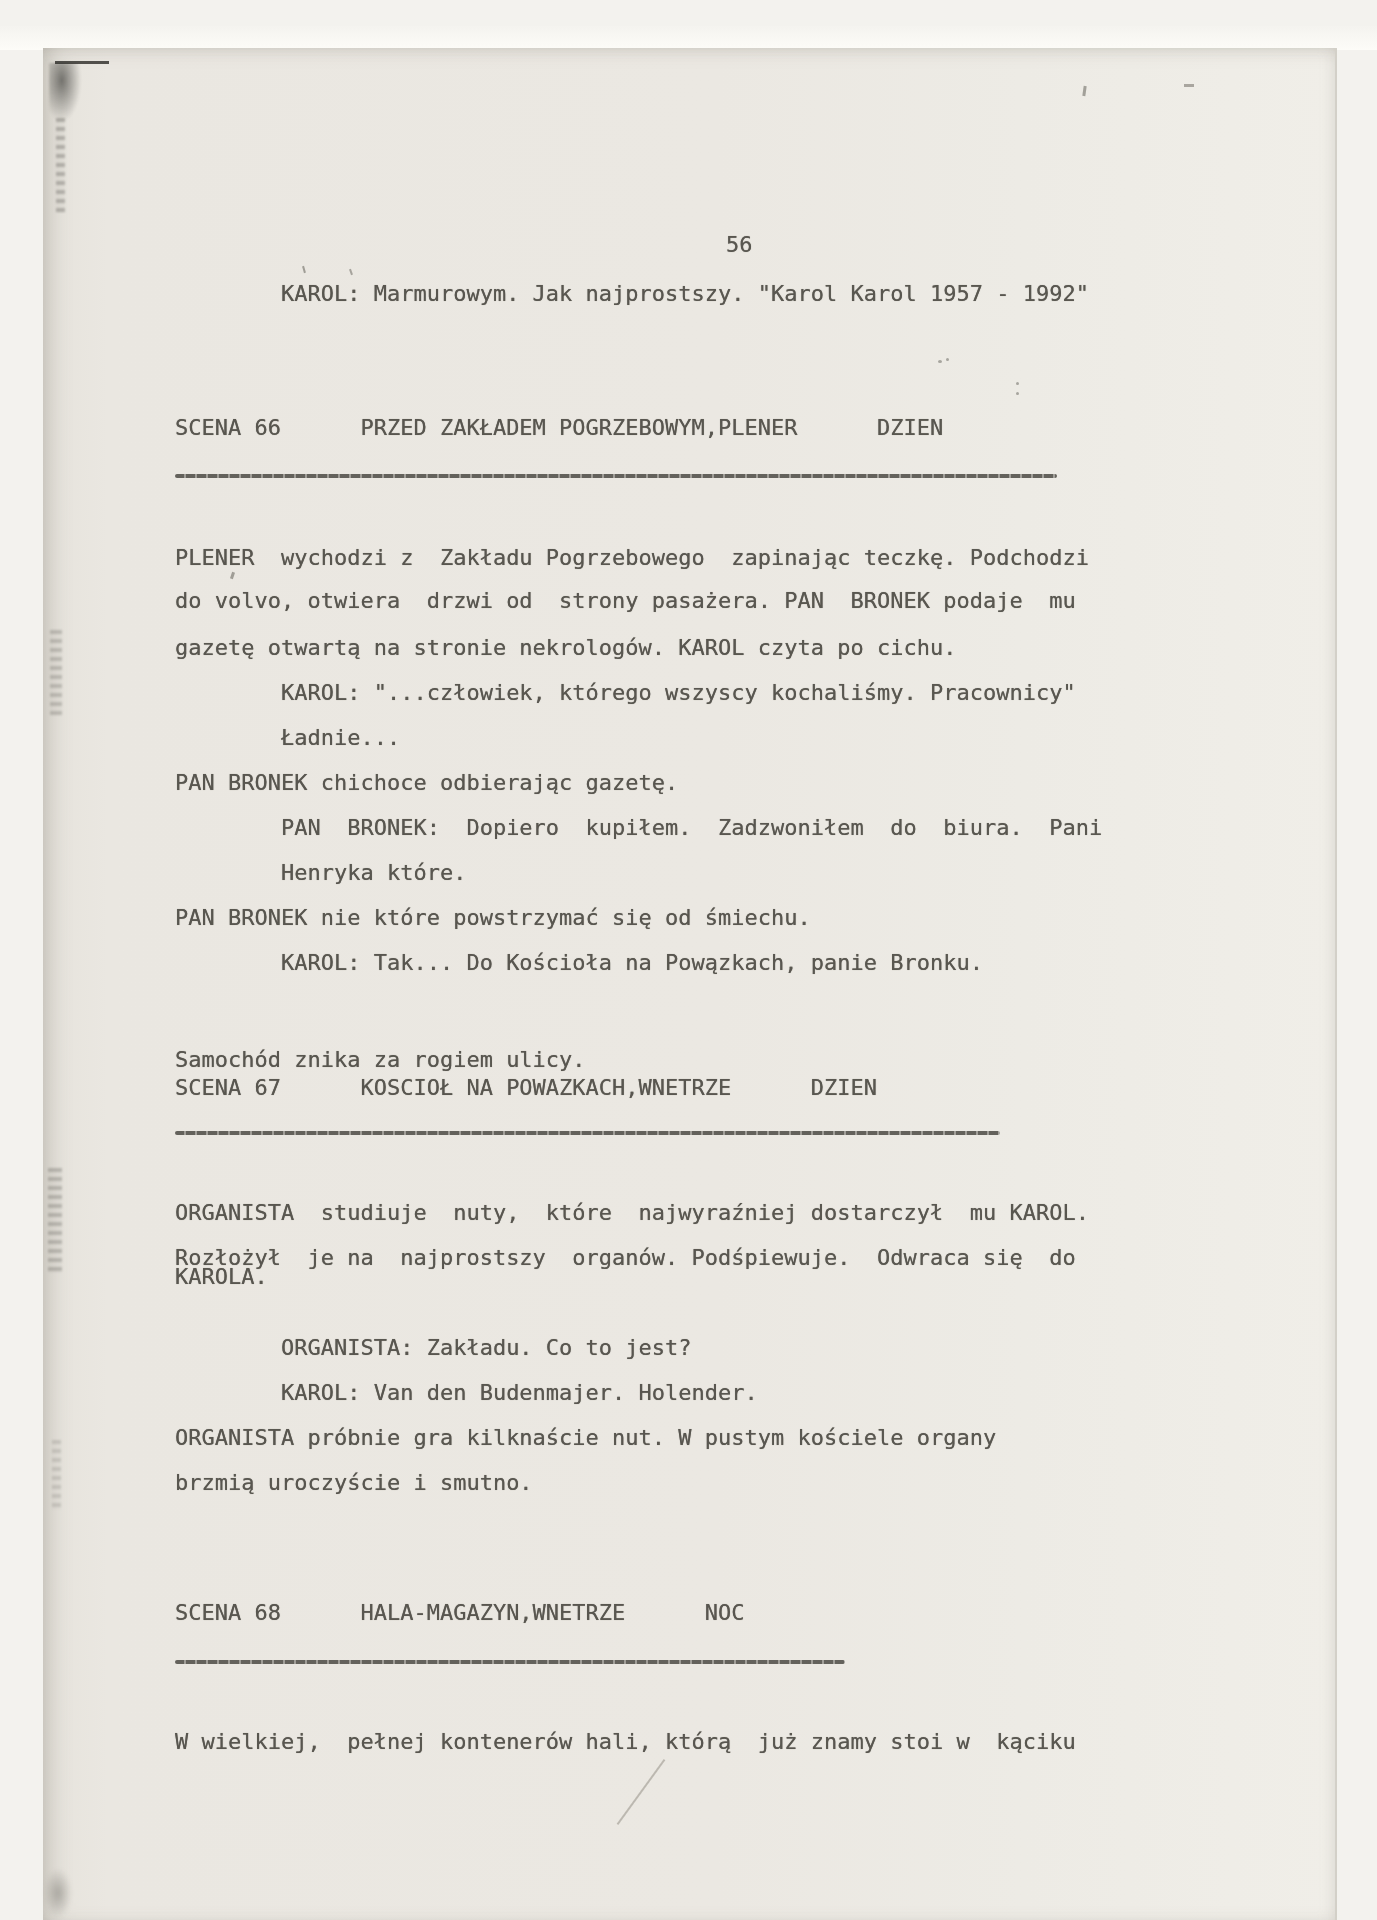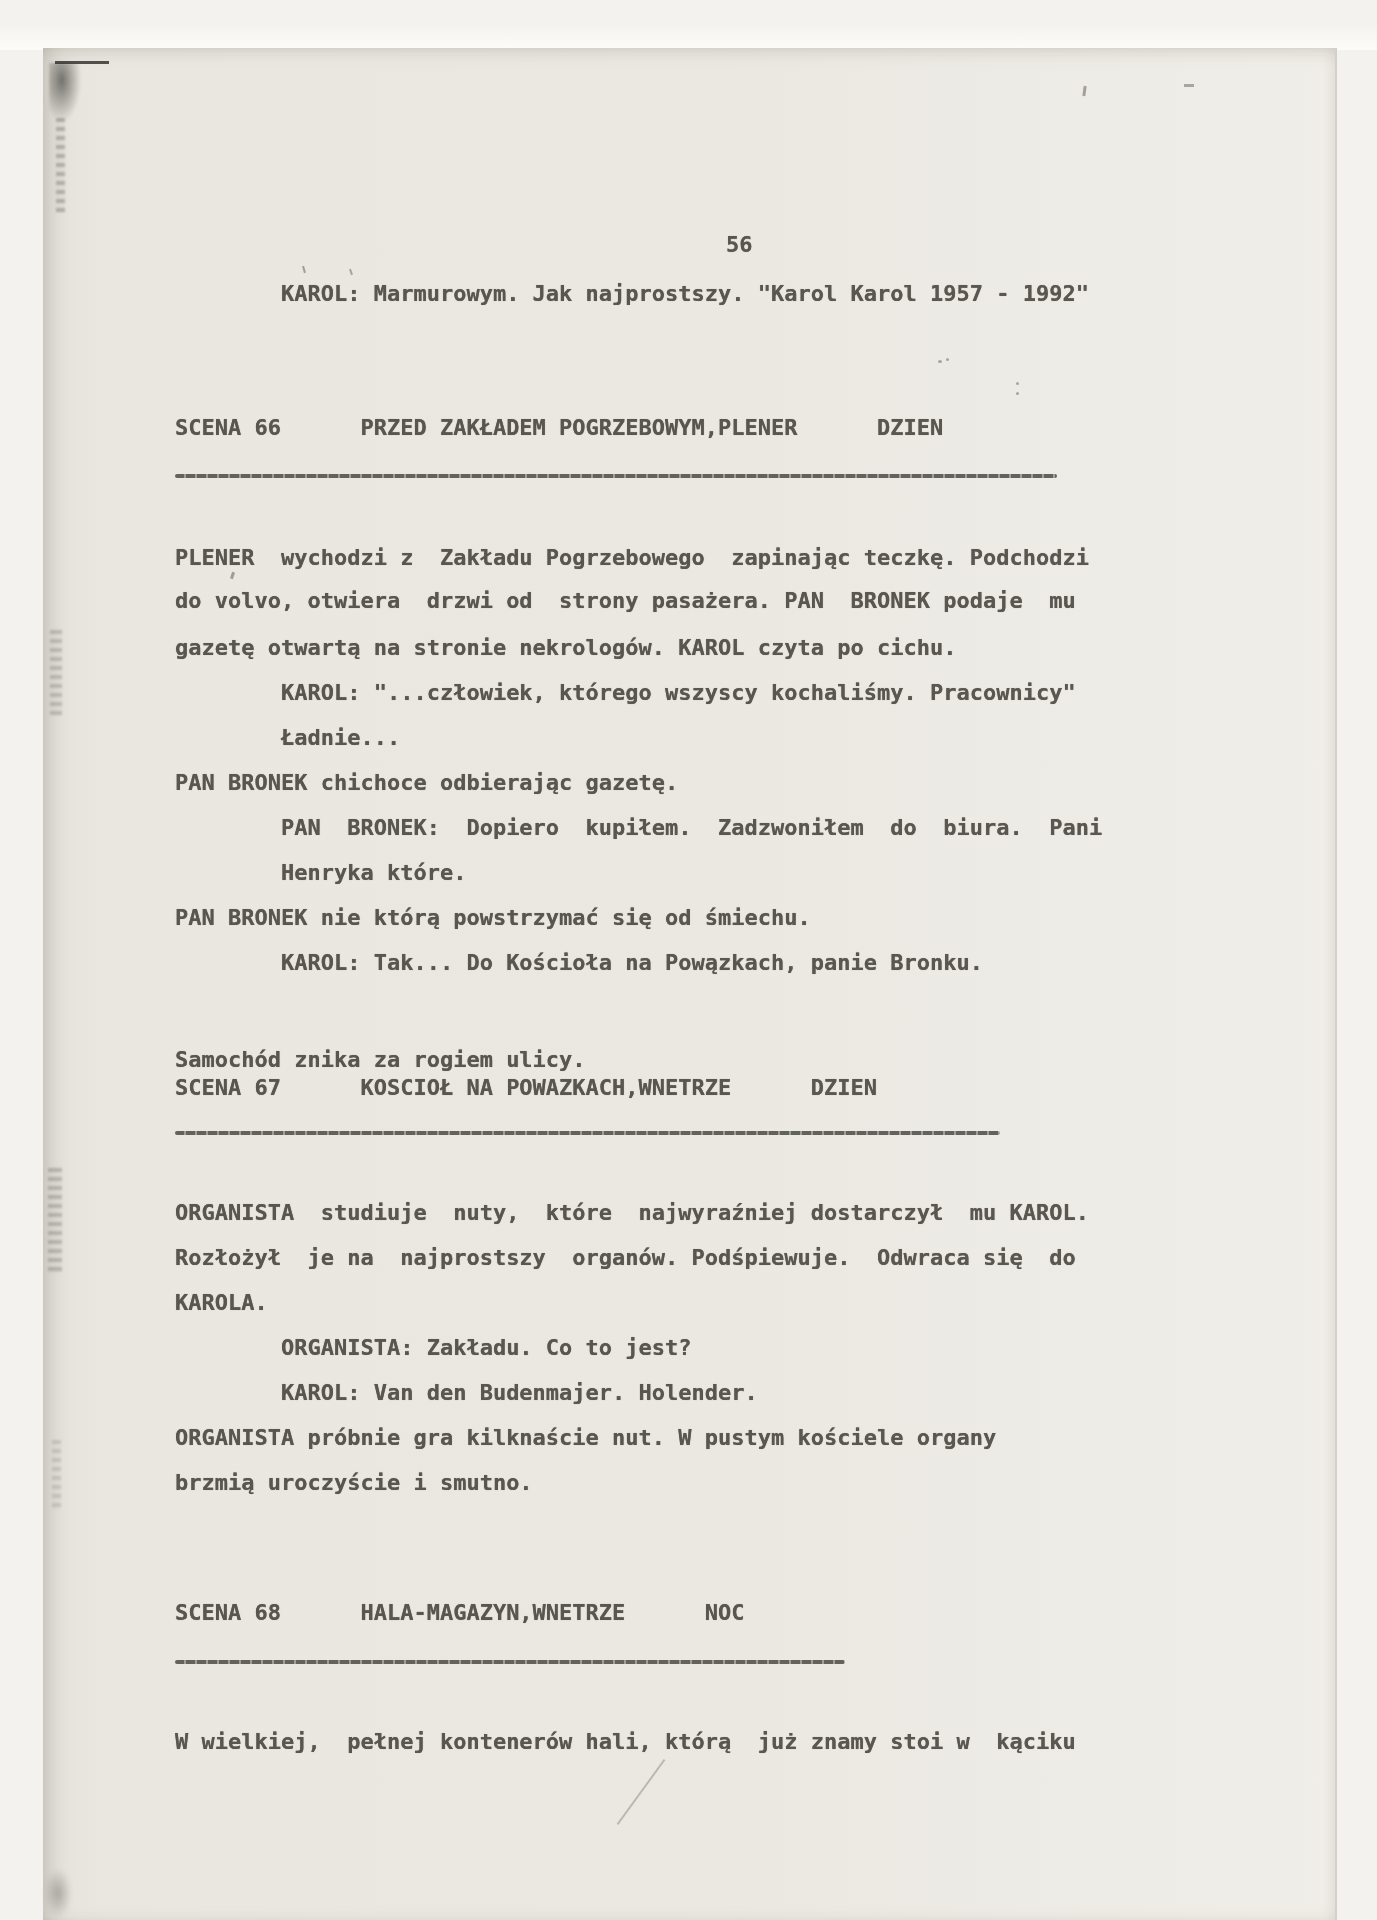--- a/index.html
+++ b/index.html
@@ -15,21 +15,21 @@
   .paper{
     position:absolute;left:43px;top:48px;width:1292px;height:1872px;
     background:linear-gradient(90deg,#e6e3dc 0,#eae7e1 5%,#ebe8e2 52%,#edebe5 76%,#f0eee8 100%);
     box-shadow:inset 16px 0 26px -14px rgba(115,110,100,.38),
                inset -8px 0 16px -9px rgba(150,145,135,.28),
                inset 0 14px 20px -14px rgba(140,135,125,.25);
     border-right:2px solid #d3d0c8;
   }
   .tl{
     position:absolute;left:175px;
-    font-size:22px;font-weight:700;line-height:26px;white-space:pre;
+    font-size:22px;font-weight:400;line-height:26px;white-space:pre;
     color:#45433c;opacity:.88;
     text-shadow:0 0 .7px rgba(69,67,60,.85);
   }
   .rule{
     position:absolute;left:175px;height:4px;border-radius:2px;
     background:repeating-linear-gradient(90deg,#46443e 0 9px,rgba(70,68,62,.55) 9px 11px);
     opacity:.82;
   }
   .artifact{position:absolute;}
   .streak{
@@ -51,29 +51,29 @@
 <div class="tl" style="top:415px">SCENA 66      PRZED ZAKŁADEM POGRZEBOWYM,PLENER      DZIEN</div>
 <div class="rule" style="top:474px;width:882px"></div>
 <div class="tl" style="top:545px">PLENER  wychodzi z  Zakładu Pogrzebowego  zapinając teczkę. Podchodzi</div>
 <div class="tl" style="top:588px">do volvo, otwiera  drzwi od  strony pasażera. PAN  BRONEK podaje  mu</div>
 <div class="tl" style="top:635px">gazetę otwartą na stronie nekrologów. KAROL czyta po cichu.</div>
 <div class="tl" style="top:680px">        KAROL: "...człowiek, którego wszyscy kochaliśmy. Pracownicy"</div>
 <div class="tl" style="top:725px">        Ładnie...</div>
 <div class="tl" style="top:770px">PAN BRONEK chichoce odbierając gazetę.</div>
 <div class="tl" style="top:815px">        PAN  BRONEK:  Dopiero  kupiłem.  Zadzwoniłem  do  biura.  Pani</div>
 <div class="tl" style="top:860px">        Henryka które.</div>
-<div class="tl" style="top:905px">PAN BRONEK nie którą powstrzymać się od śmiechu.</div>
+<div class="tl" style="top:905px">PAN BRONEK nie które powstrzymać się od śmiechu.</div>
 <div class="tl" style="top:950px">        KAROL: Tak... Do Kościoła na Powązkach, panie Bronku.</div>
 <div class="tl" style="top:1047px">Samochód znika za rogiem ulicy.</div>
 
 <div class="tl" style="top:1075px">SCENA 67      KOSCIOŁ NA POWAZKACH,WNETRZE      DZIEN</div>
 <div class="rule" style="top:1131px;width:825px"></div>
 <div class="tl" style="top:1200px">ORGANISTA  studiuje  nuty,  które  najwyraźniej dostarczył  mu KAROL.</div>
 <div class="tl" style="top:1245px">Rozłożył  je na  najprostszy  organów. Podśpiewuje.  Odwraca się  do</div>
-<div class="tl" style="top:1290px">KAROLA.</div>
+<div class="tl" style="top:1264px">KAROLA.</div>
 <div class="tl" style="top:1335px">        ORGANISTA: Zakładu. Co to jest?</div>
 <div class="tl" style="top:1380px">        KAROL: Van den Budenmajer. Holender.</div>
 <div class="tl" style="top:1425px">ORGANISTA próbnie gra kilknaście nut. W pustym kościele organy</div>
 <div class="tl" style="top:1470px">brzmią uroczyście i smutno.</div>
 
 <div class="tl" style="top:1600px">SCENA 68      HALA-MAGAZYN,WNETRZE      NOC</div>
 <div class="rule" style="top:1660px;width:670px"></div>
 <div class="tl" style="top:1729px">W wielkiej,  pełnej kontenerów hali, którą  już znamy stoi w  kąciku</div>
 
 <div class="artifact" style="left:55px;top:61px;width:54px;height:3px;background:#2c2b27;filter:blur(.4px);opacity:.8"></div>

